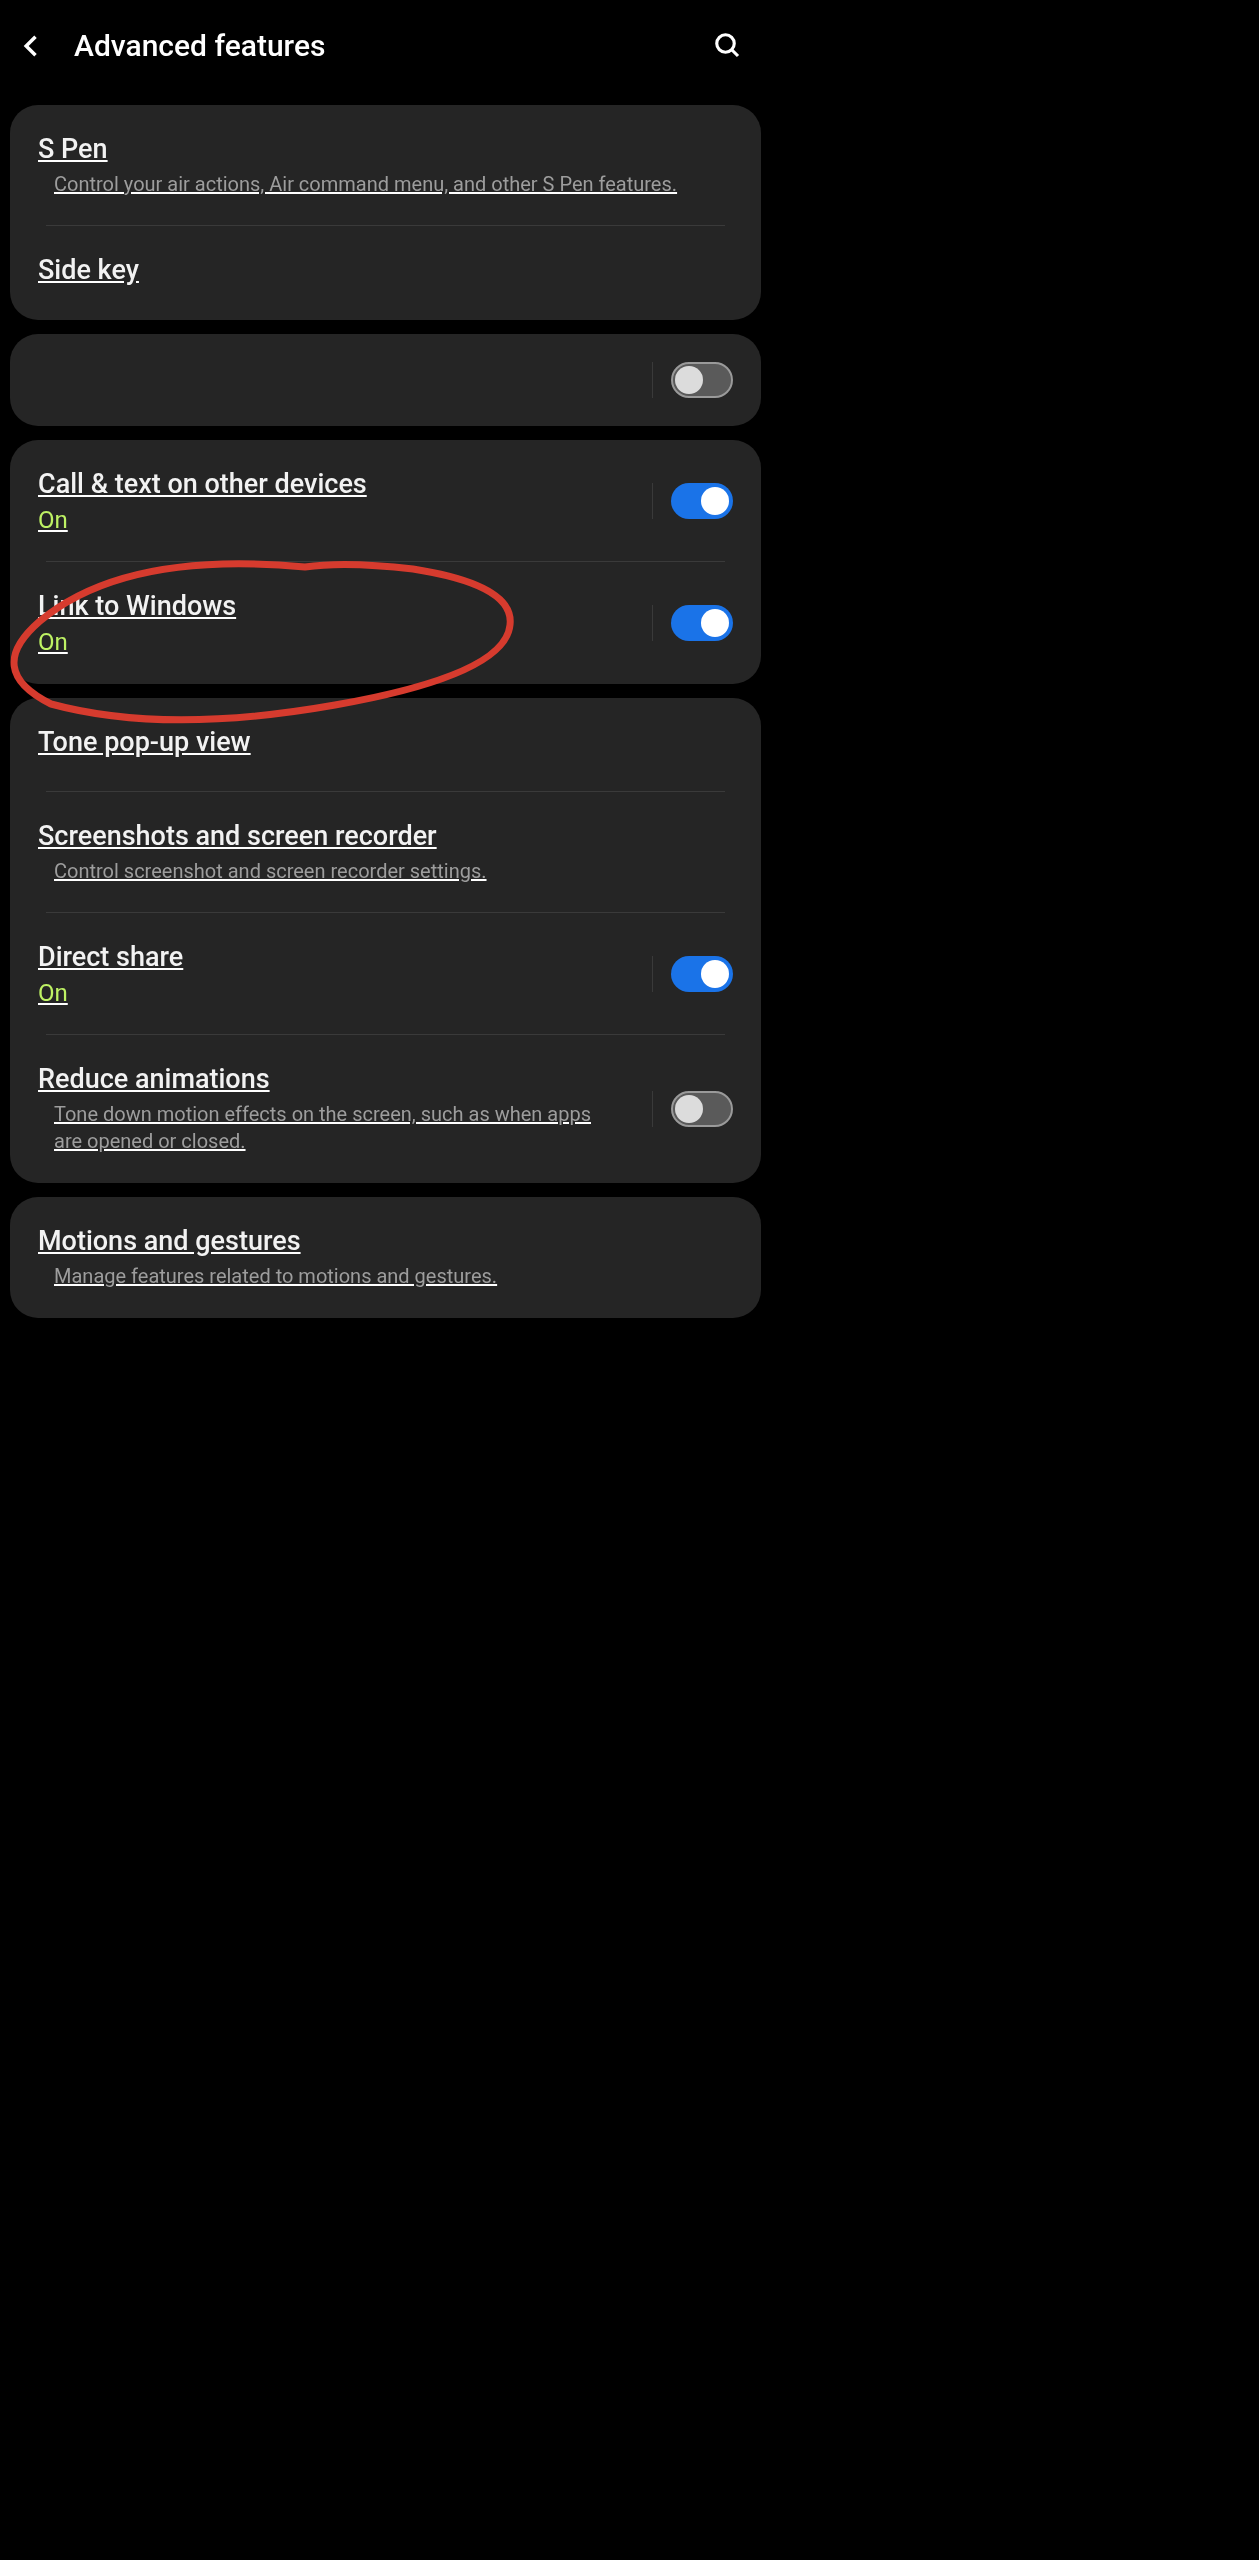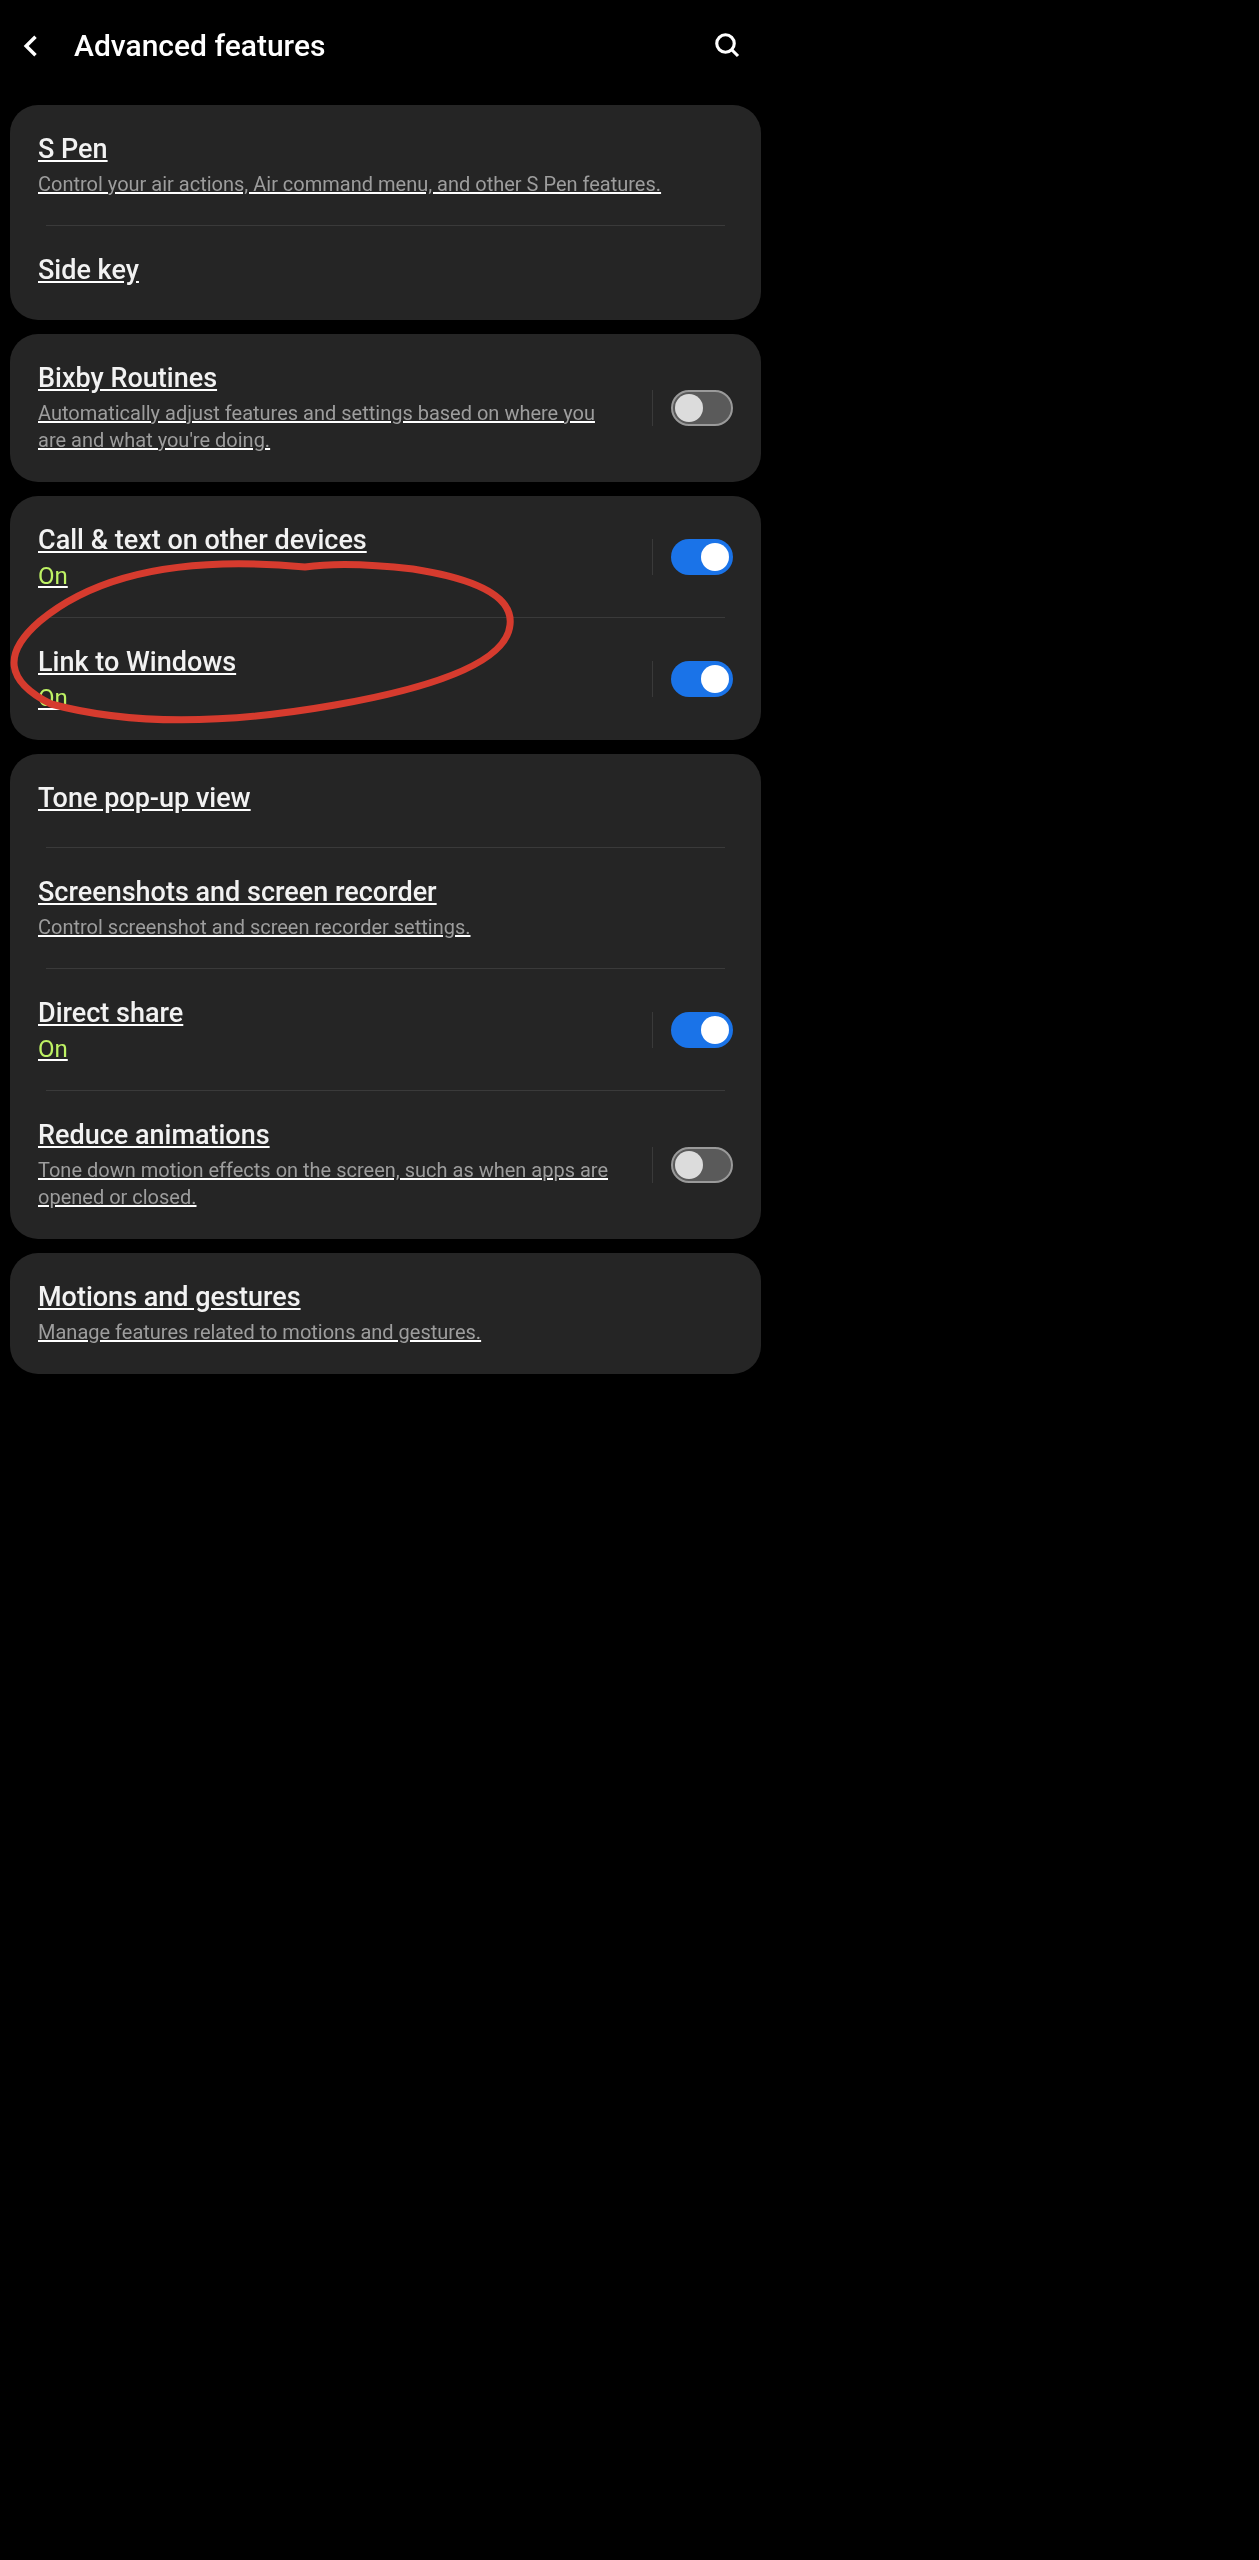--- a/index.html
+++ b/index.html
@@ -76,20 +76,21 @@
       font-size: 27px;
       font-weight: 500;
       color: #f2f2f2;
       margin-bottom: 6px;
     }
     .setting-desc {
       font-size: 20px;
       color: #9d9d9d;
       line-height: 1.35;
       padding-right: 24px;
+      margin-left: 16px;
     }
     .setting-status {
       font-size: 24px;
       color: #bef264;
       margin-top: 4px;
     }
     .toggle-wrap {
       display: flex;
       align-items: center;
       padding-left: 18px;
@@ -162,24 +163,20 @@
         </div>
       </div>
       <div class="setting-item">
         <div class="setting-text">
           <div class="setting-title">Side key</div>
         </div>
       </div>
     </div>
     <div class="card-group">
       <div class="setting-item">
-        <div class="setting-text">
-          <div class="setting-title">Bixby Routines</div>
-          <div class="setting-desc">Automatically adjust features and settings based on where you are and what you're doing.</div>
-        </div>
         <div class="toggle-wrap">
           <div class="toggle off">
             <div class="toggle-knob"></div>
           </div>
         </div>
       </div>
     </div>
     <div class="card-group">
       <div class="setting-item">
         <div class="setting-text">

